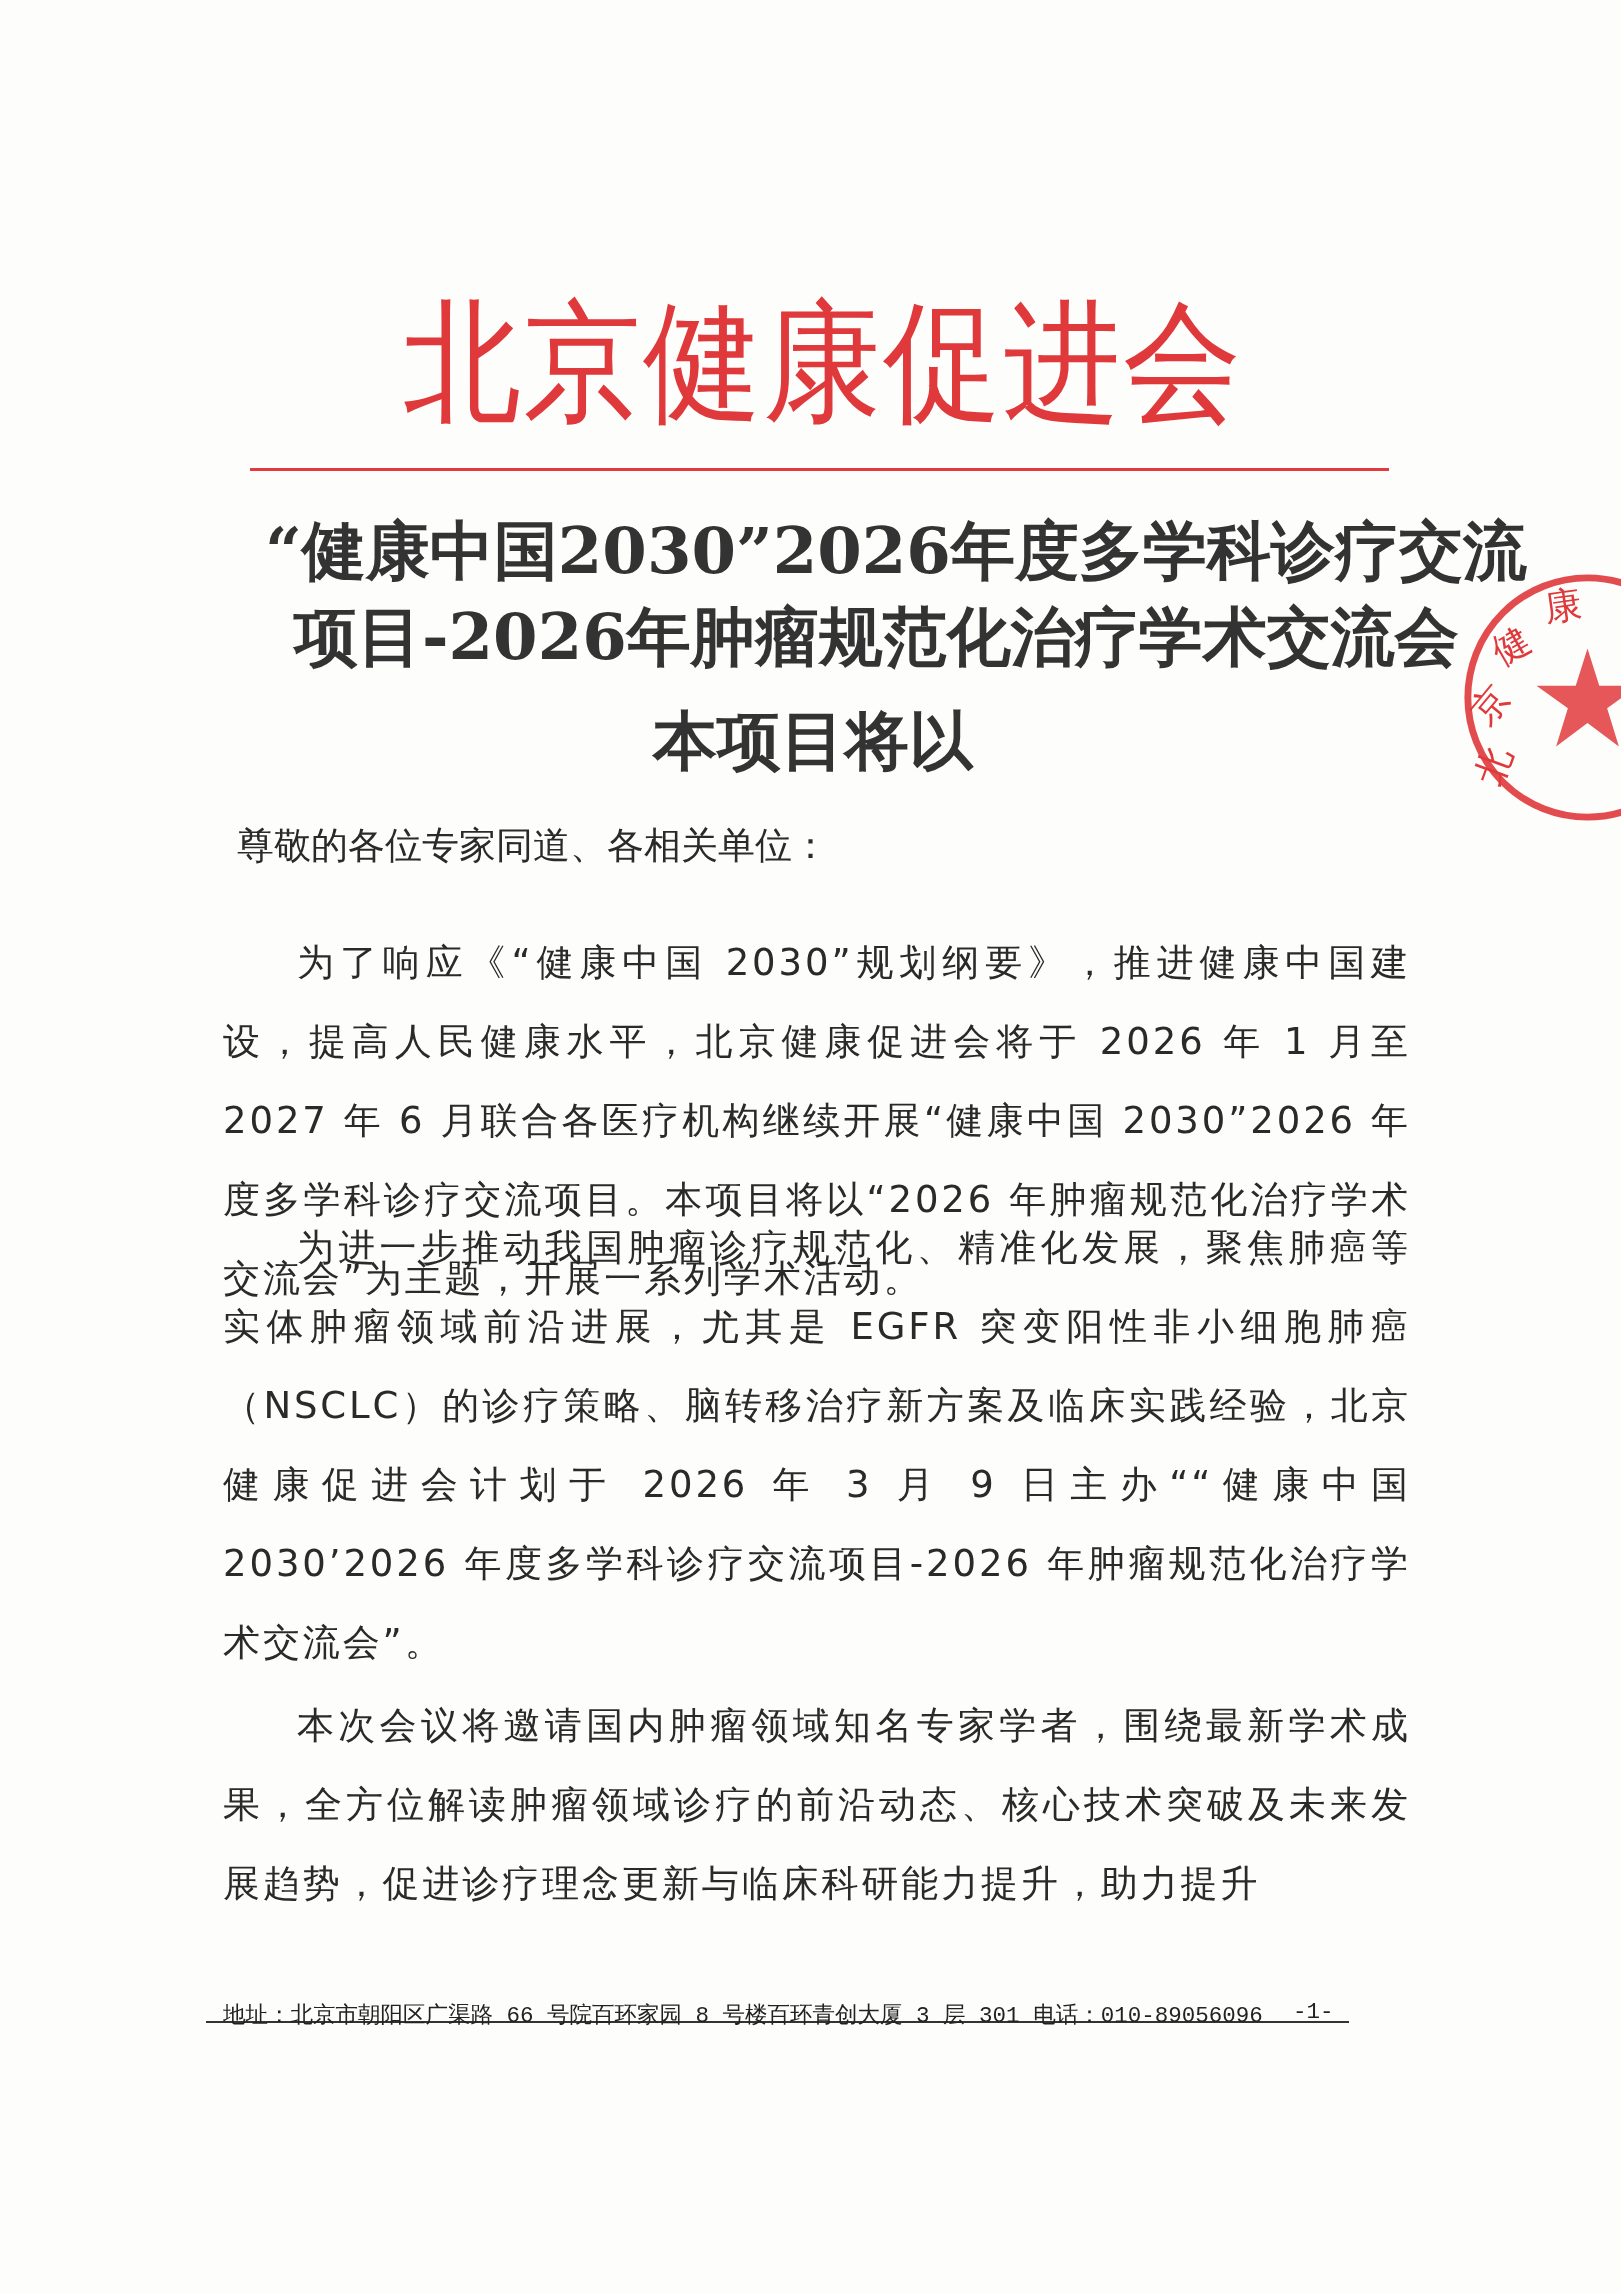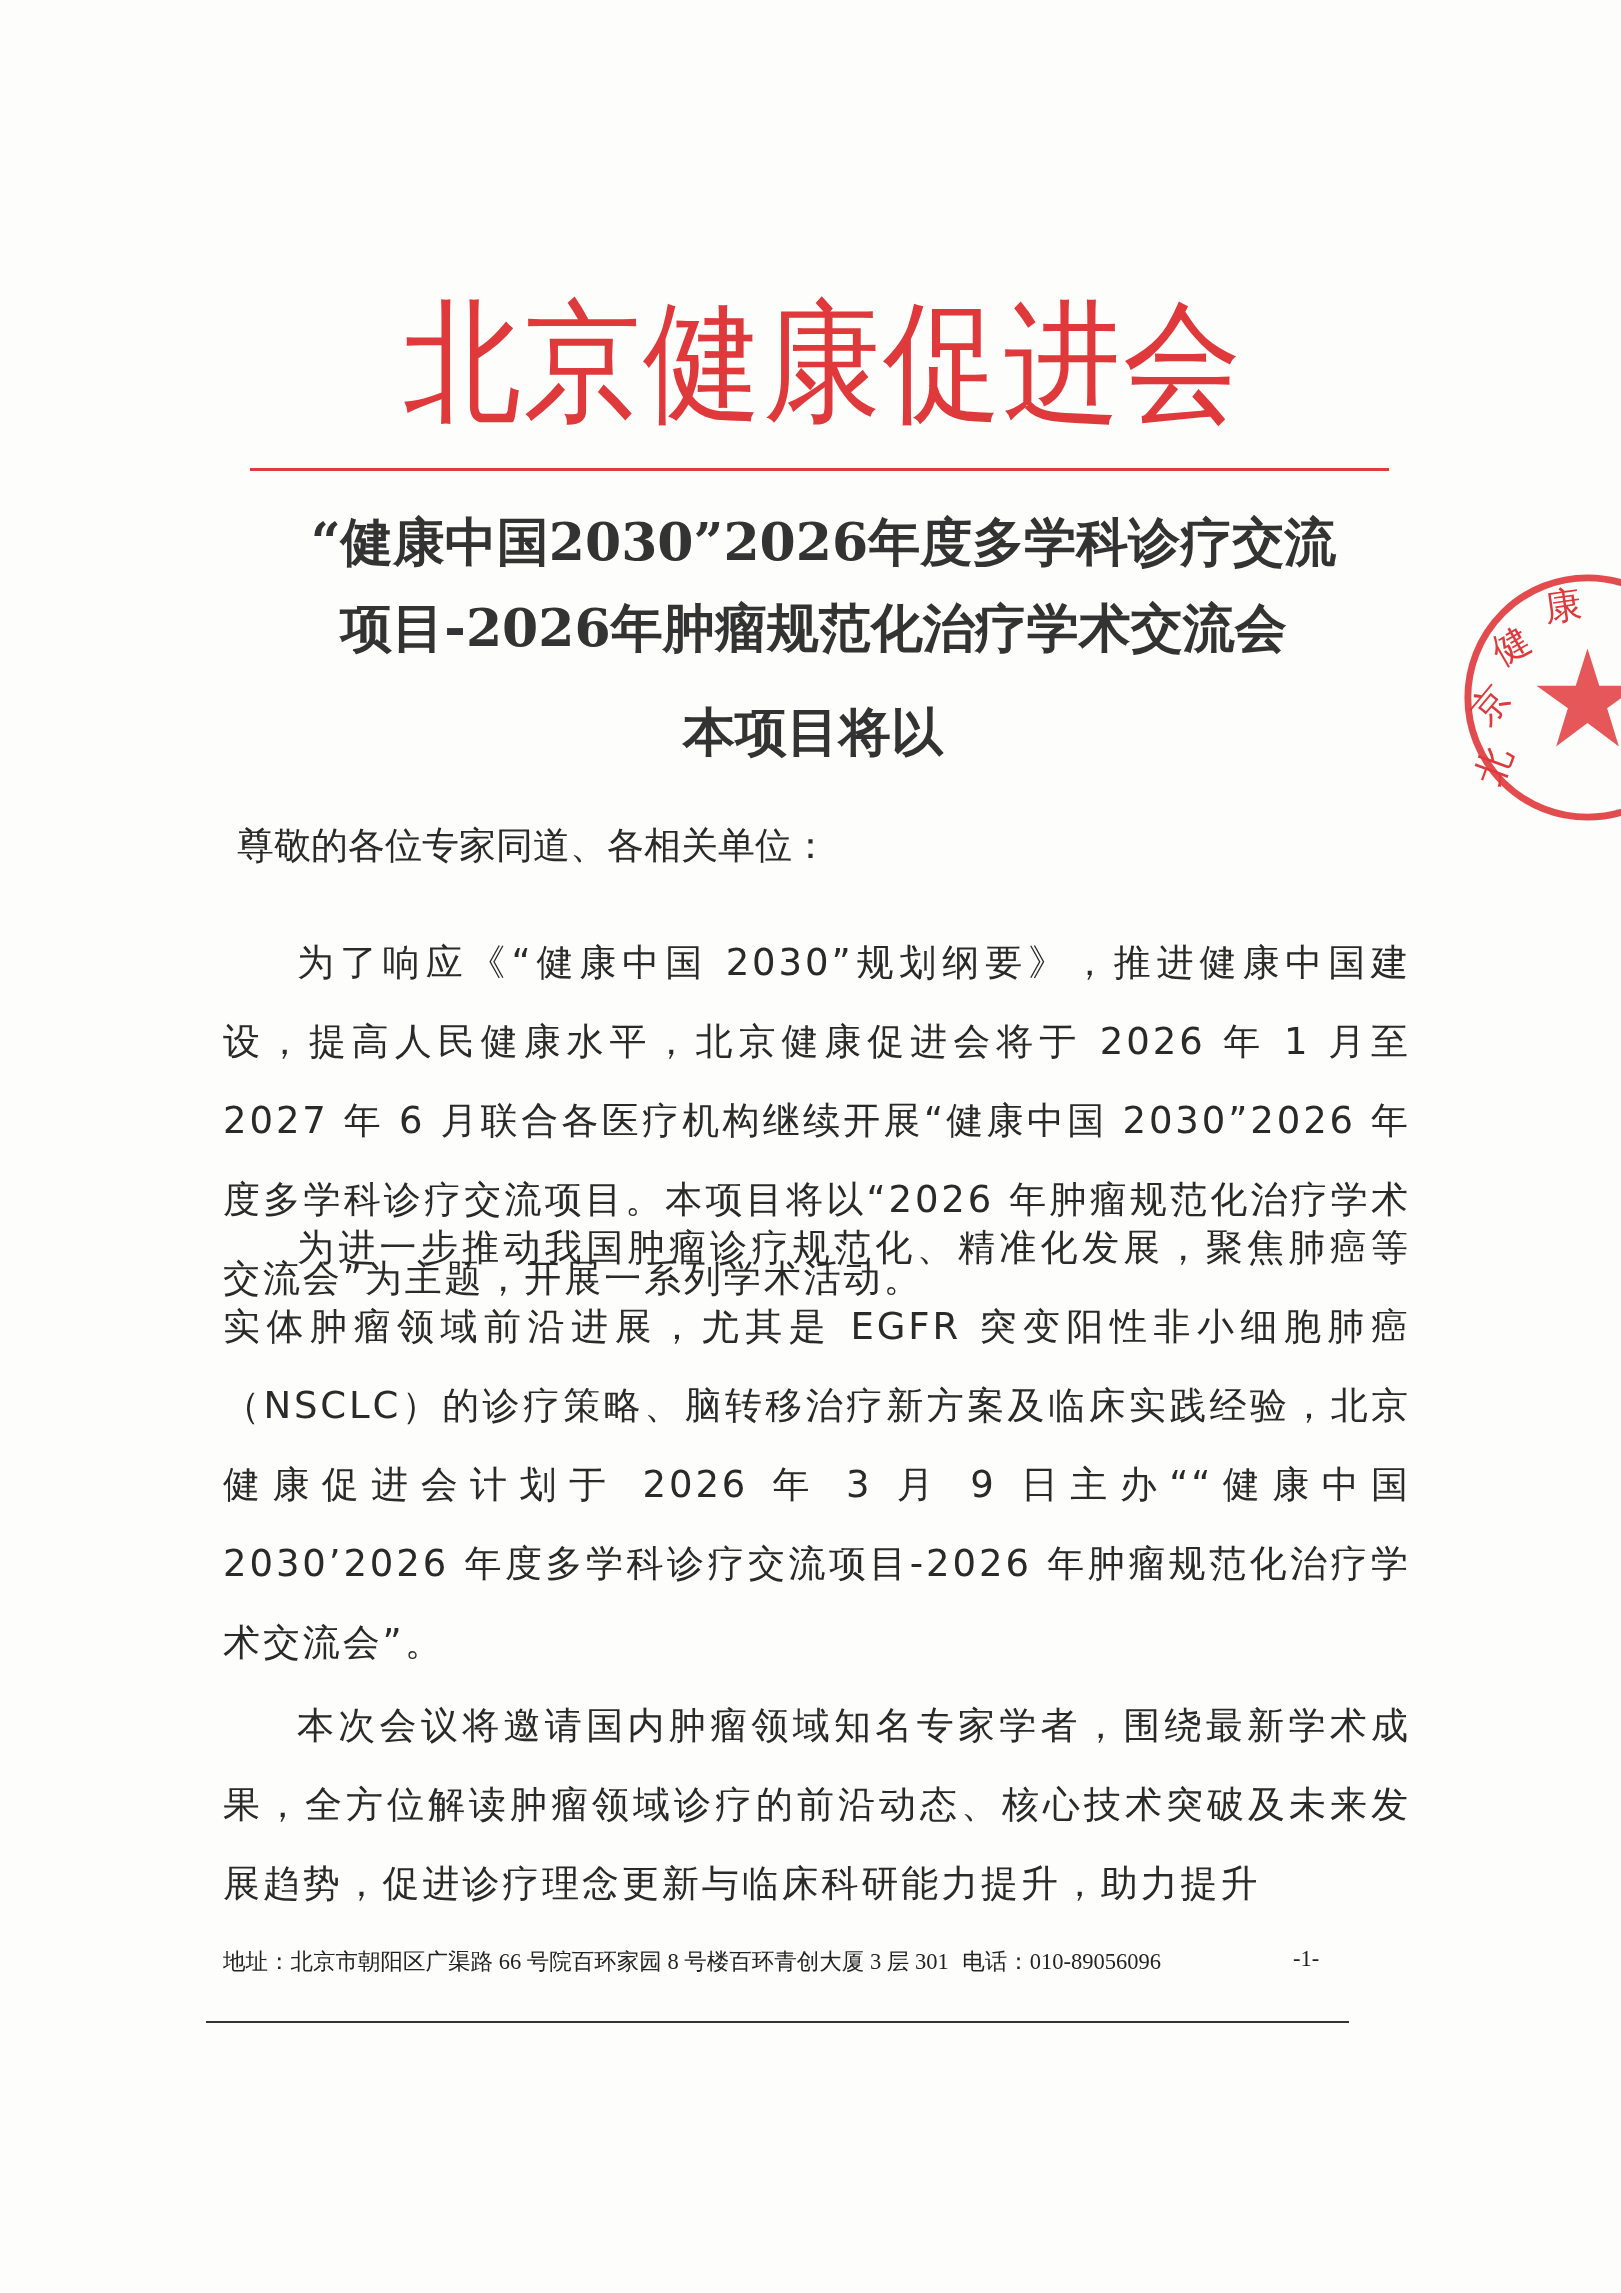--- a/index.html
+++ b/index.html
@@ -45,21 +45,21 @@
       width: 255px;
       height: 255px;
     }
     .title {
       position: absolute;
       left: 225px;
       width: 1176px;
       text-align: center;
       font-family: "DejaVu Serif", serif;
       font-weight: bold;
-      font-size: 52px;
+      font-size: 64px;
       color: #333;
       white-space: nowrap;
     }
     .title.l1 { top: 508px; left: 265px; width: 1117px; }
     .title.l2 { top: 594px; left: 294px; width: 1039px; }
     .title.l3 { top: 698px; }
     .body-text {
       position: absolute;
       left: 223px;
       width: 1188px;
@@ -83,23 +83,23 @@
       position: absolute;
       left: 206px;
       top: 2021px;
       width: 1143px;
       height: 2px;
       background: #333;
     }
     .footer {
       position: absolute;
       left: 223px;
-      top: 1946px;
+      top: 1999px;
       width: 1176px;
-      font-family: Liberation Serif, serif;
+      font-family: Liberation Mono, monospace;
       font-size: 22.5px;
       color: #222;
       white-space: nowrap;
     }
     .footer .gap { display: inline-block; width: 13.7px; }
     .footer .page-num {
       position: absolute;
       left: 1070px;
       top: 0;
     }

